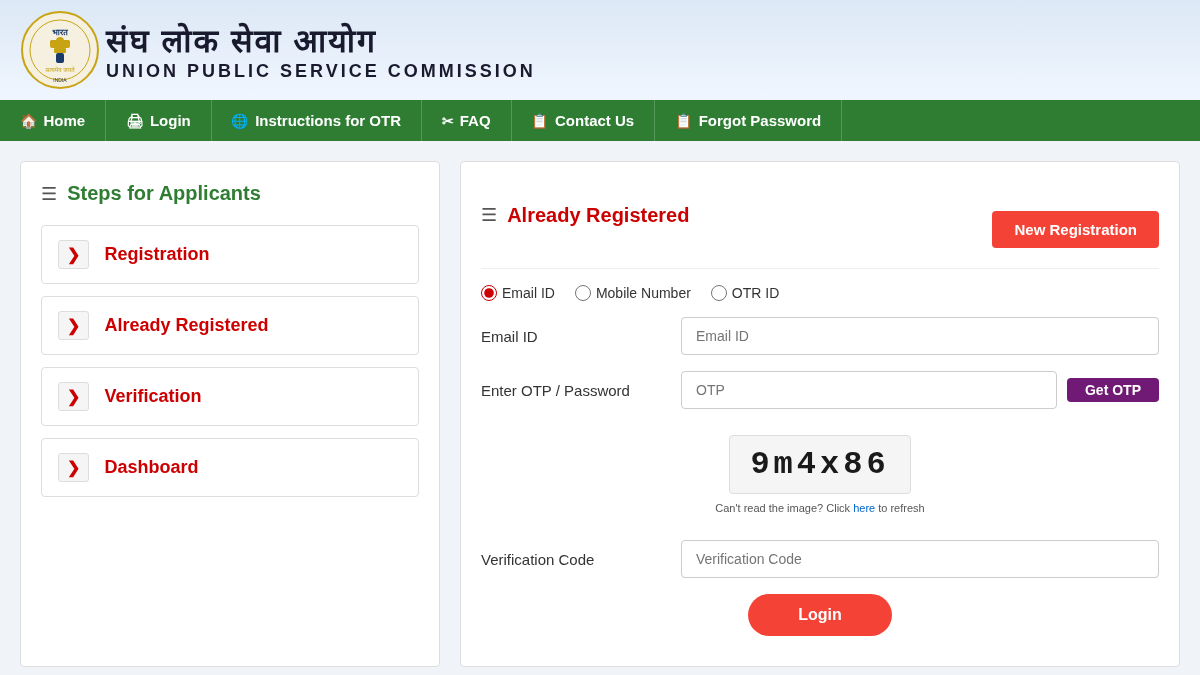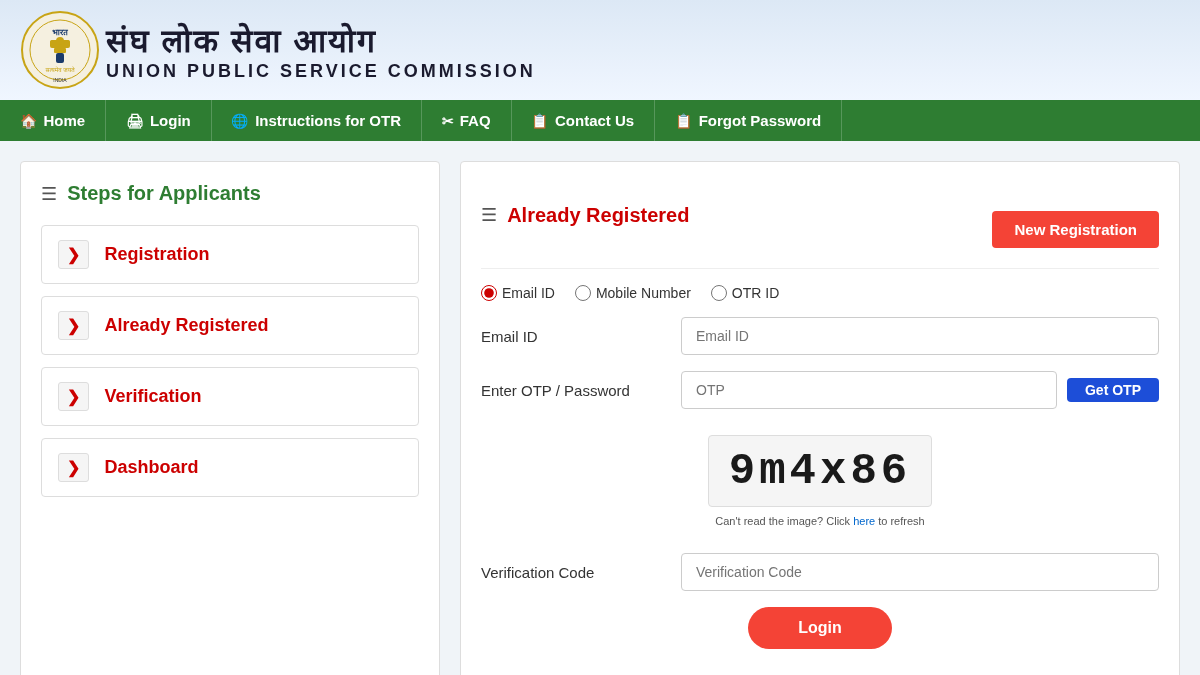--- a/index.html
+++ b/index.html
@@ -203,41 +203,41 @@
     .otp-input {
       flex: 1;
       padding: 10px 14px;
       border: 1px solid #ccc;
       border-radius: 4px;
       font-size: 14px;
       color: #999;
       outline: none;
     }
     .get-otp-btn {
-      background: #1d4ed8;
+      background: #701a75;
       color: white;
       border: none;
       padding: 4px 18px;
       font-size: 14px;
       font-weight: bold;
       border-radius: 4px;
       cursor: pointer;
       white-space: nowrap;
     }
 
     
     .captcha-section {
       display: flex;
       flex-direction: column;
       align-items: center;
       margin: 16px 0;
       padding: 10px;
     }
     .captcha-image {
-      font-size: 44px;
+      font-size: 32px;
       font-weight: 900;
       color: #1a1a1a;
       font-family: 'Courier New', monospace;
       letter-spacing: 4px;
       margin-bottom: 8px;
       background: #f5f5f5;
       padding: 10px 20px;
       border: 1px solid #ddd;
       border-radius: 4px;
     }

